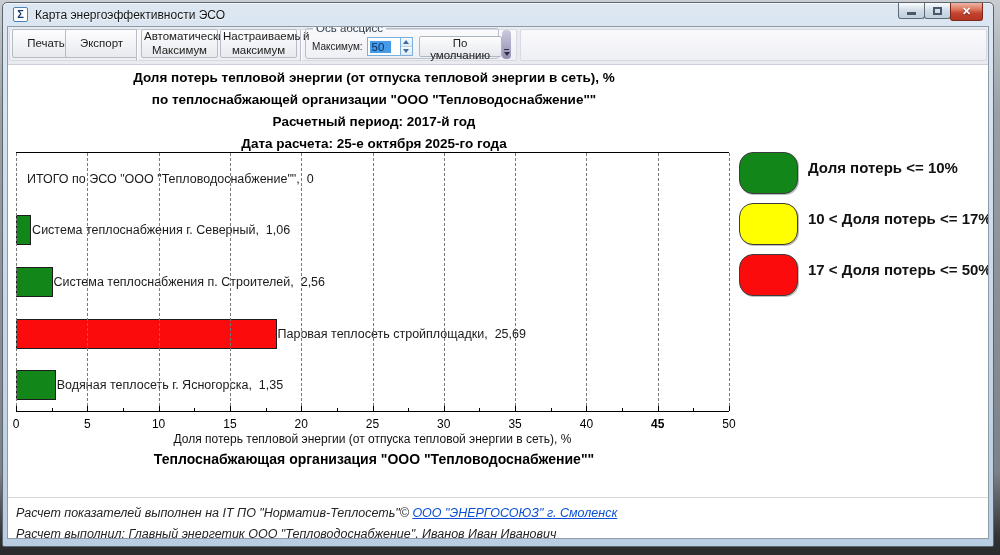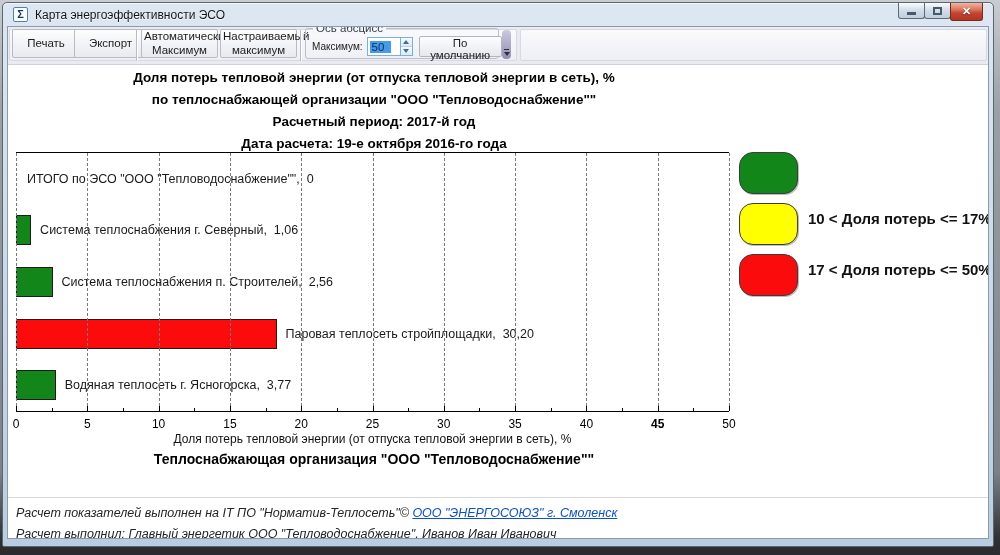--- a/index.html
+++ b/index.html
@@ -104,21 +104,21 @@
   .plot {
     position:absolute; left:8px; top:125px; width:713px; height:260px;
     border-top:1px solid #000; border-bottom:1px solid #000;
   }
   .gridline { position:absolute; top:0; bottom:0; width:0; border-left:1px dashed #787878; }
   .tick-major { position:absolute; bottom:0; height:5px; width:0; border-left:1px solid #000; }
   .tick-minor { position:absolute; bottom:0; height:3px; width:0; border-left:1px solid #000; }
   .bar-rows { position:absolute; left:0; top:0; right:0; bottom:0; display:flex; flex-direction:column; }
   .bar-row { height:52px; display:flex; align-items:center; position:relative; }
   .bar { height:30px; border:1px solid #1c1c1c; flex:none; }
-  .bar-label { font-size:12.5px; color:#1a1a1a; margin-left:9px; white-space:pre; }
+  .bar-label { font-size:12.5px; color:#1a1a1a; margin-left:1px; white-space:pre; }
   .bar-label.no-bar { margin-left:11px; }
   .ticks-row { position:absolute; left:8px; top:390px; width:713px; height:15px; }
   .tick-label { position:absolute; transform:translateX(-50%); font-size:12px; color:#000; }
   .axis-label { position:absolute; left:8px; top:405px; width:713px; text-align:center; font-size:12px; color:#111; }
   .chart-subtitle { position:absolute; left:0; top:424px; width:732px; text-align:center; font-size:14px; font-weight:bold; color:#000; }
   
   .legend { position:absolute; left:731px; top:125px; display:flex; flex-direction:column; gap:9px; }
   .legend-item { display:flex; align-items:flex-start; }
   .legend-blob { width:59px; height:42px; border:1px solid #3c3c3c; border-radius:14px; flex:none; box-shadow:1px 1px 0 #bdbdbd; }
   .legend-label { margin:7px 0 0 10px; font-size:15px; font-weight:600; color:#111; white-space:nowrap; }
@@ -147,21 +147,21 @@
       </div>
   </div>
 
   <div class="client">
 
     <div class="toolbar">
       <div class="tool-panel left"></div>
       <div class="tool-panel right"></div>
 
       <button class="tool-btn" style="left:4px; width:68px;">Печать</button>
-      <button class="tool-btn" style="left:66px; width:73px;">Экспорт</button>
+      <button class="tool-btn" style="left:57px; width:73px;">Экспорт</button>
       <div class="tb-sep" style="left:128px;"></div>
       <button class="tool-btn" style="left:133px; width:77px;"><span>Автоматический</span><br><span>Максимум</span></button>
       <button class="tool-btn" style="left:212px; width:77px;"><span>Настраиваемый</span><br><span>максимум</span></button>
       <div class="tb-sep" style="left:292px;"></div>
 
       <div class="groupbox">
         <span class="groupbox-title">Ось абсцисс</span>
         <div class="group-row">
           <span class="spin-label">Максимум:</span>
           <div class="spinbox">
@@ -178,43 +178,43 @@
           <button class="default-btn">По умолчанию</button>
         </div>
       </div>
       <div class="overflow-btn"></div>
     </div>
 
     <div class="chart-header">
       <div>Доля потерь тепловой энергии (от отпуска тепловой энергии в сеть), %</div>
       <div>по теплоснабжающей организации "ООО "Тепловодоснабжение""</div>
       <div>Расчетный период: 2017-й год</div>
-      <div>Дата расчета: 19-е октября 2016-го года</div>
+      <div>Дата расчета: 25-е октября 2025-го года</div>
     </div>
 
     <div class="plot">
       <div class="bar-rows">
           <div class="bar-row">
             <div class="bar-label no-bar">ИТОГО по ЭСО "ООО "Тепловодоснабжение"",  0</div>
           </div>
           <div class="bar-row">
             <div class="bar" style="width: 2.12%; background: rgb(18, 134, 24);"></div>
             <div class="bar-label">Система теплоснабжения г. Северный,  1,06</div>
           </div>
           <div class="bar-row">
             <div class="bar" style="width: 5.12%; background: rgb(18, 134, 24);"></div>
             <div class="bar-label">Система теплоснабжения п. Строителей,  2,56</div>
           </div>
           <div class="bar-row">
             <div class="bar" style="width: 36.54%; background: rgb(251, 11, 11);"></div>
-            <div class="bar-label">Паровая теплосеть стройплощадки,  30,20</div>
+            <div class="bar-label">Паровая теплосеть стройплощадки,  25,69</div>
           </div>
           <div class="bar-row">
             <div class="bar" style="width: 5.58%; background: rgb(18, 134, 24);"></div>
-            <div class="bar-label">Водяная теплосеть г. Ясногорска,  3,77</div>
+            <div class="bar-label">Водяная теплосеть г. Ясногорска,  1,35</div>
           </div>
         </div>
     <div class="gridline" style="left: 0%;"></div>
         <div class="tick-major" style="left: 0%;"></div>
         <div class="gridline" style="left: 10%;"></div>
         <div class="tick-major" style="left: 10%;"></div>
         <div class="gridline" style="left: 20%;"></div>
         <div class="tick-major" style="left: 20%;"></div>
         <div class="gridline" style="left: 30%;"></div>
         <div class="tick-major" style="left: 30%;"></div>
@@ -255,20 +255,21 @@
         <div class="tick-label" style="left: 80%;">40</div>
         <div class="tick-label" style="left: 90%; font-weight: bold;">45</div>
         <div class="tick-label" style="left: 100%;">50</div>
       </div>
     <div class="axis-label">Доля потерь тепловой энергии (от отпуска тепловой энергии в сеть), %</div>
     <div class="chart-subtitle">Теплоснабжающая организация "ООО "Тепловодоснабжение""</div>
 
     <div class="legend">
         <div class="legend-item">
           <div class="legend-blob" style="background: rgb(18, 134, 24);"></div>
+          <div class="legend-label">Доля потерь &lt;= 10%</div>
         </div>
         <div class="legend-item">
           <div class="legend-blob" style="background: rgb(255, 255, 0);"></div>
           <div class="legend-label">10 &lt; Доля потерь &lt;= 17%</div>
         </div>
         <div class="legend-item">
           <div class="legend-blob" style="background: rgb(251, 11, 11);"></div>
           <div class="legend-label">17 &lt; Доля потерь &lt;= 50%</div>
         </div>
       </div>

